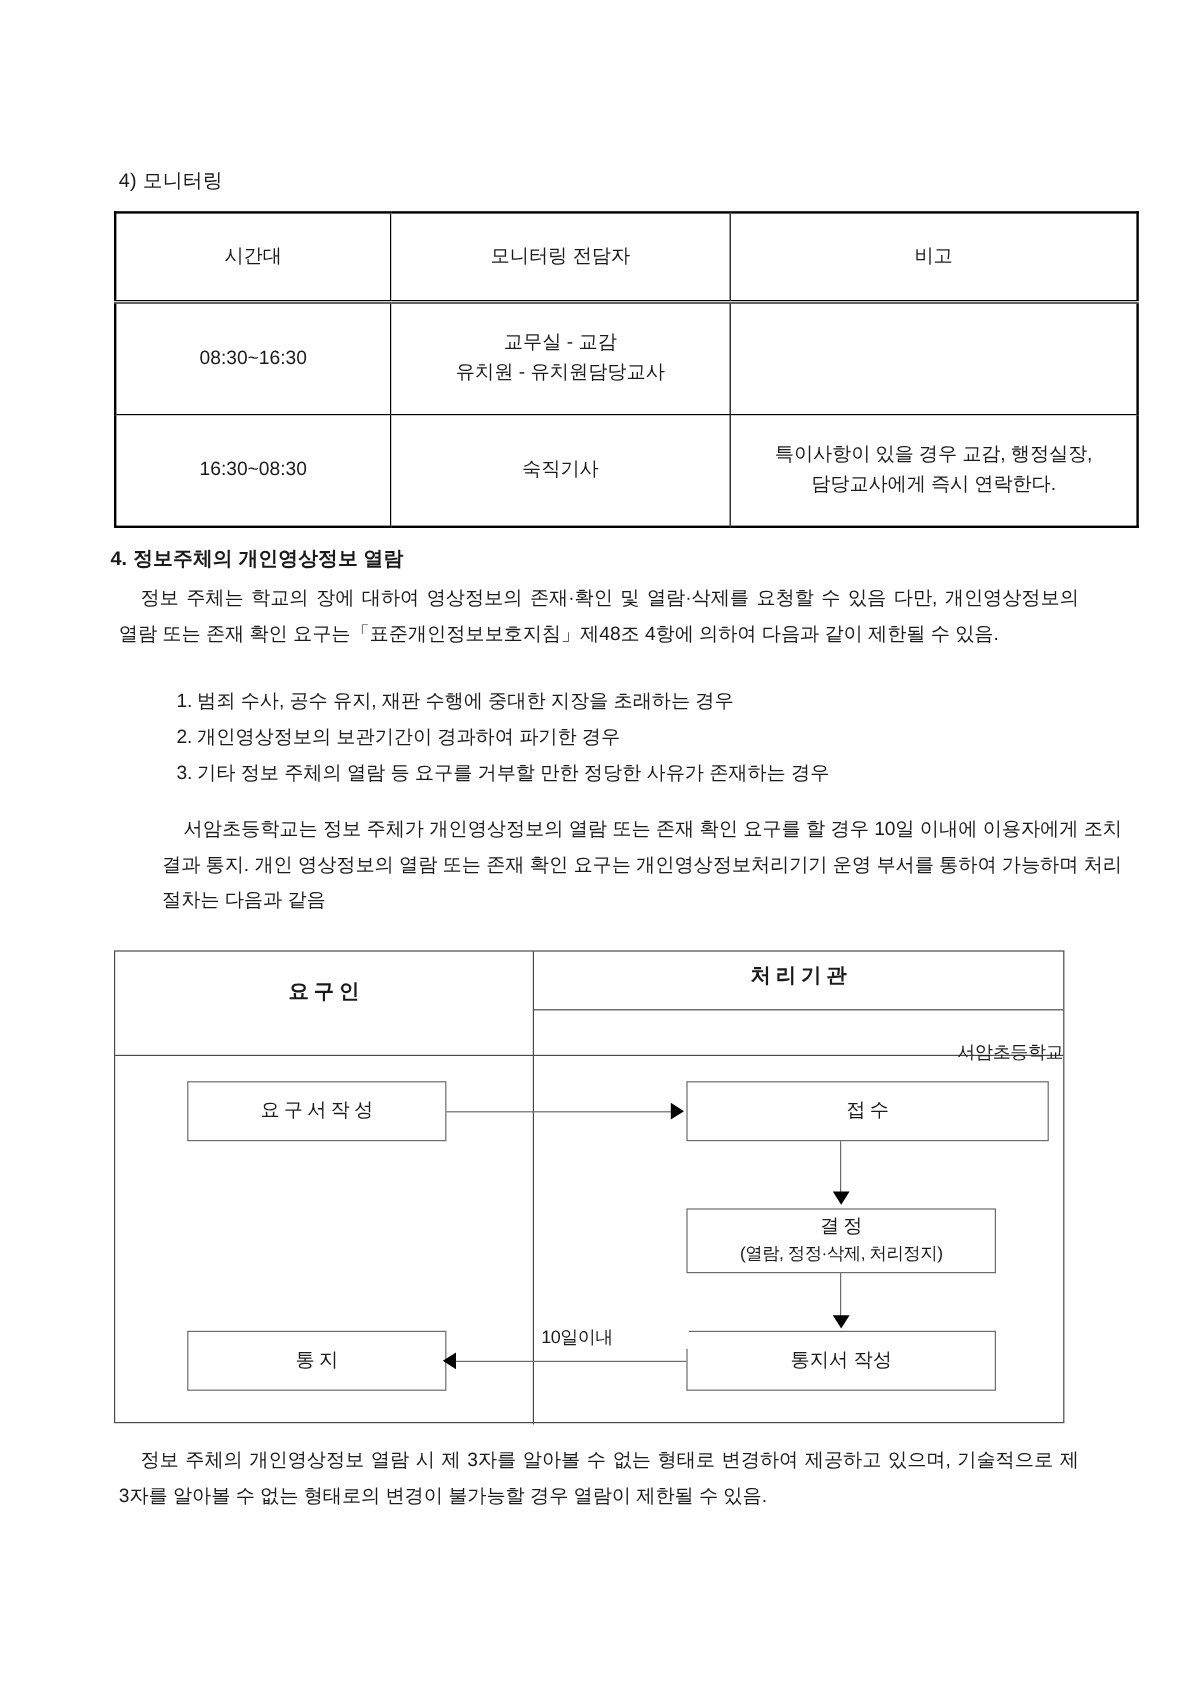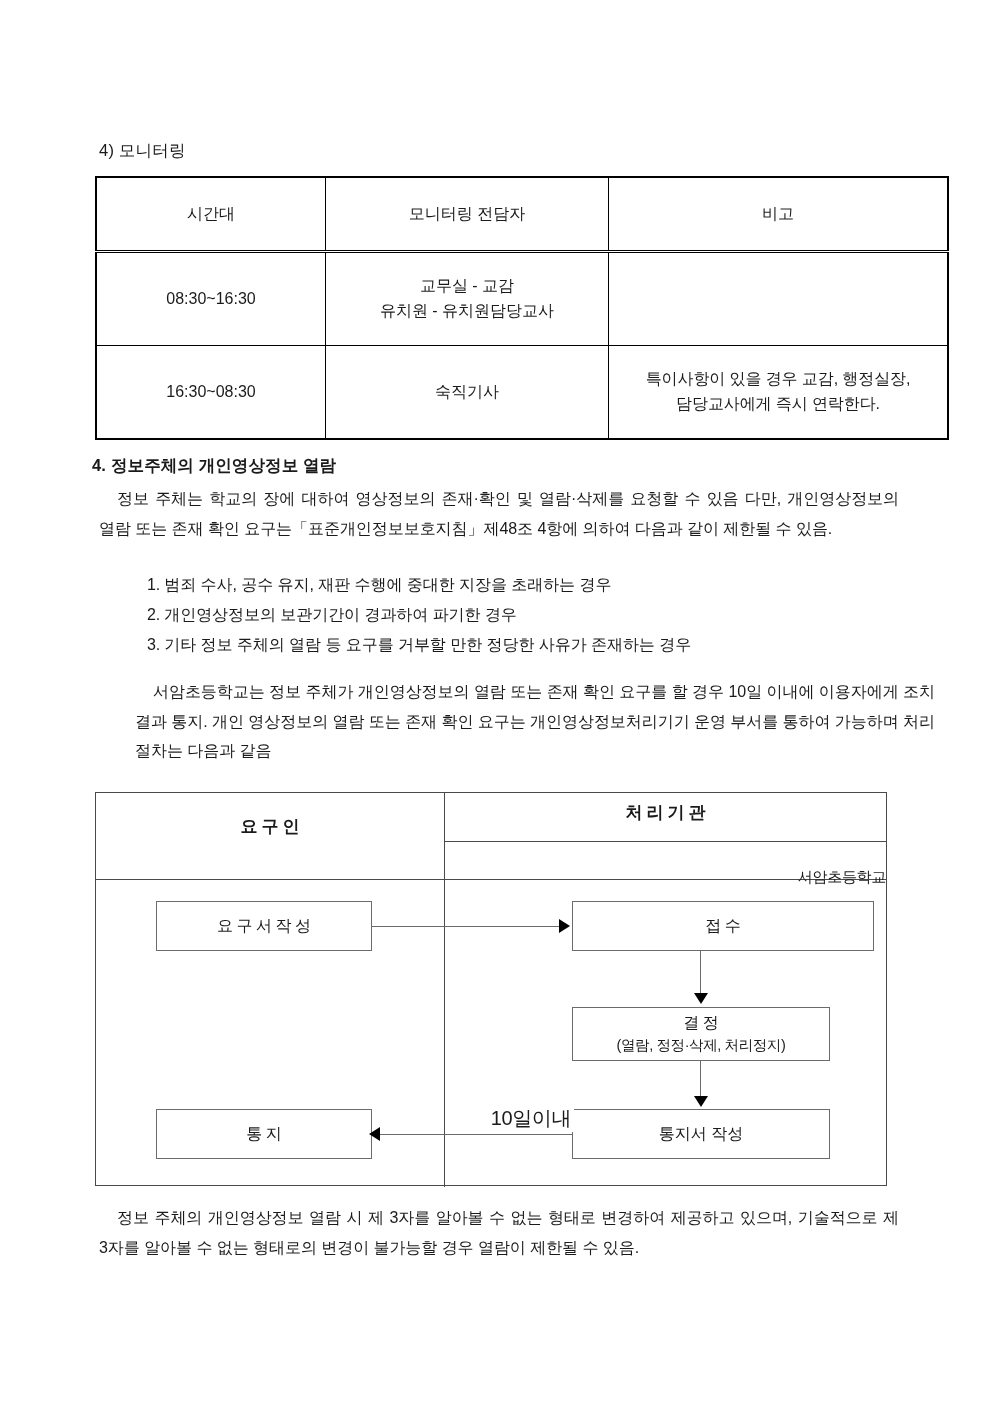--- a/index.html
+++ b/index.html
@@ -262,22 +262,22 @@
   #ar-req-rec { left: 463px; top: 126px; }
   #ar-rec-dec { left: 598px; top: 200px; }
   #ar-dec-doc { left: 598px; top: 303px; }
   #ar-doc-not { left: 273px; top: 334px; }
 
   .flow-label {
     position: absolute;
     left: 352px;
     top: 312px;
     width: 120px;
-    text-align: right;
-    font-size: 20px;
+    text-align: left;
+    font-size: 15px;
     letter-spacing: -0.4px;
     background: #fff;
     padding: 0 3px;
   }
 </style>
 </head>
 <body>
 
 <div class="page">
 

